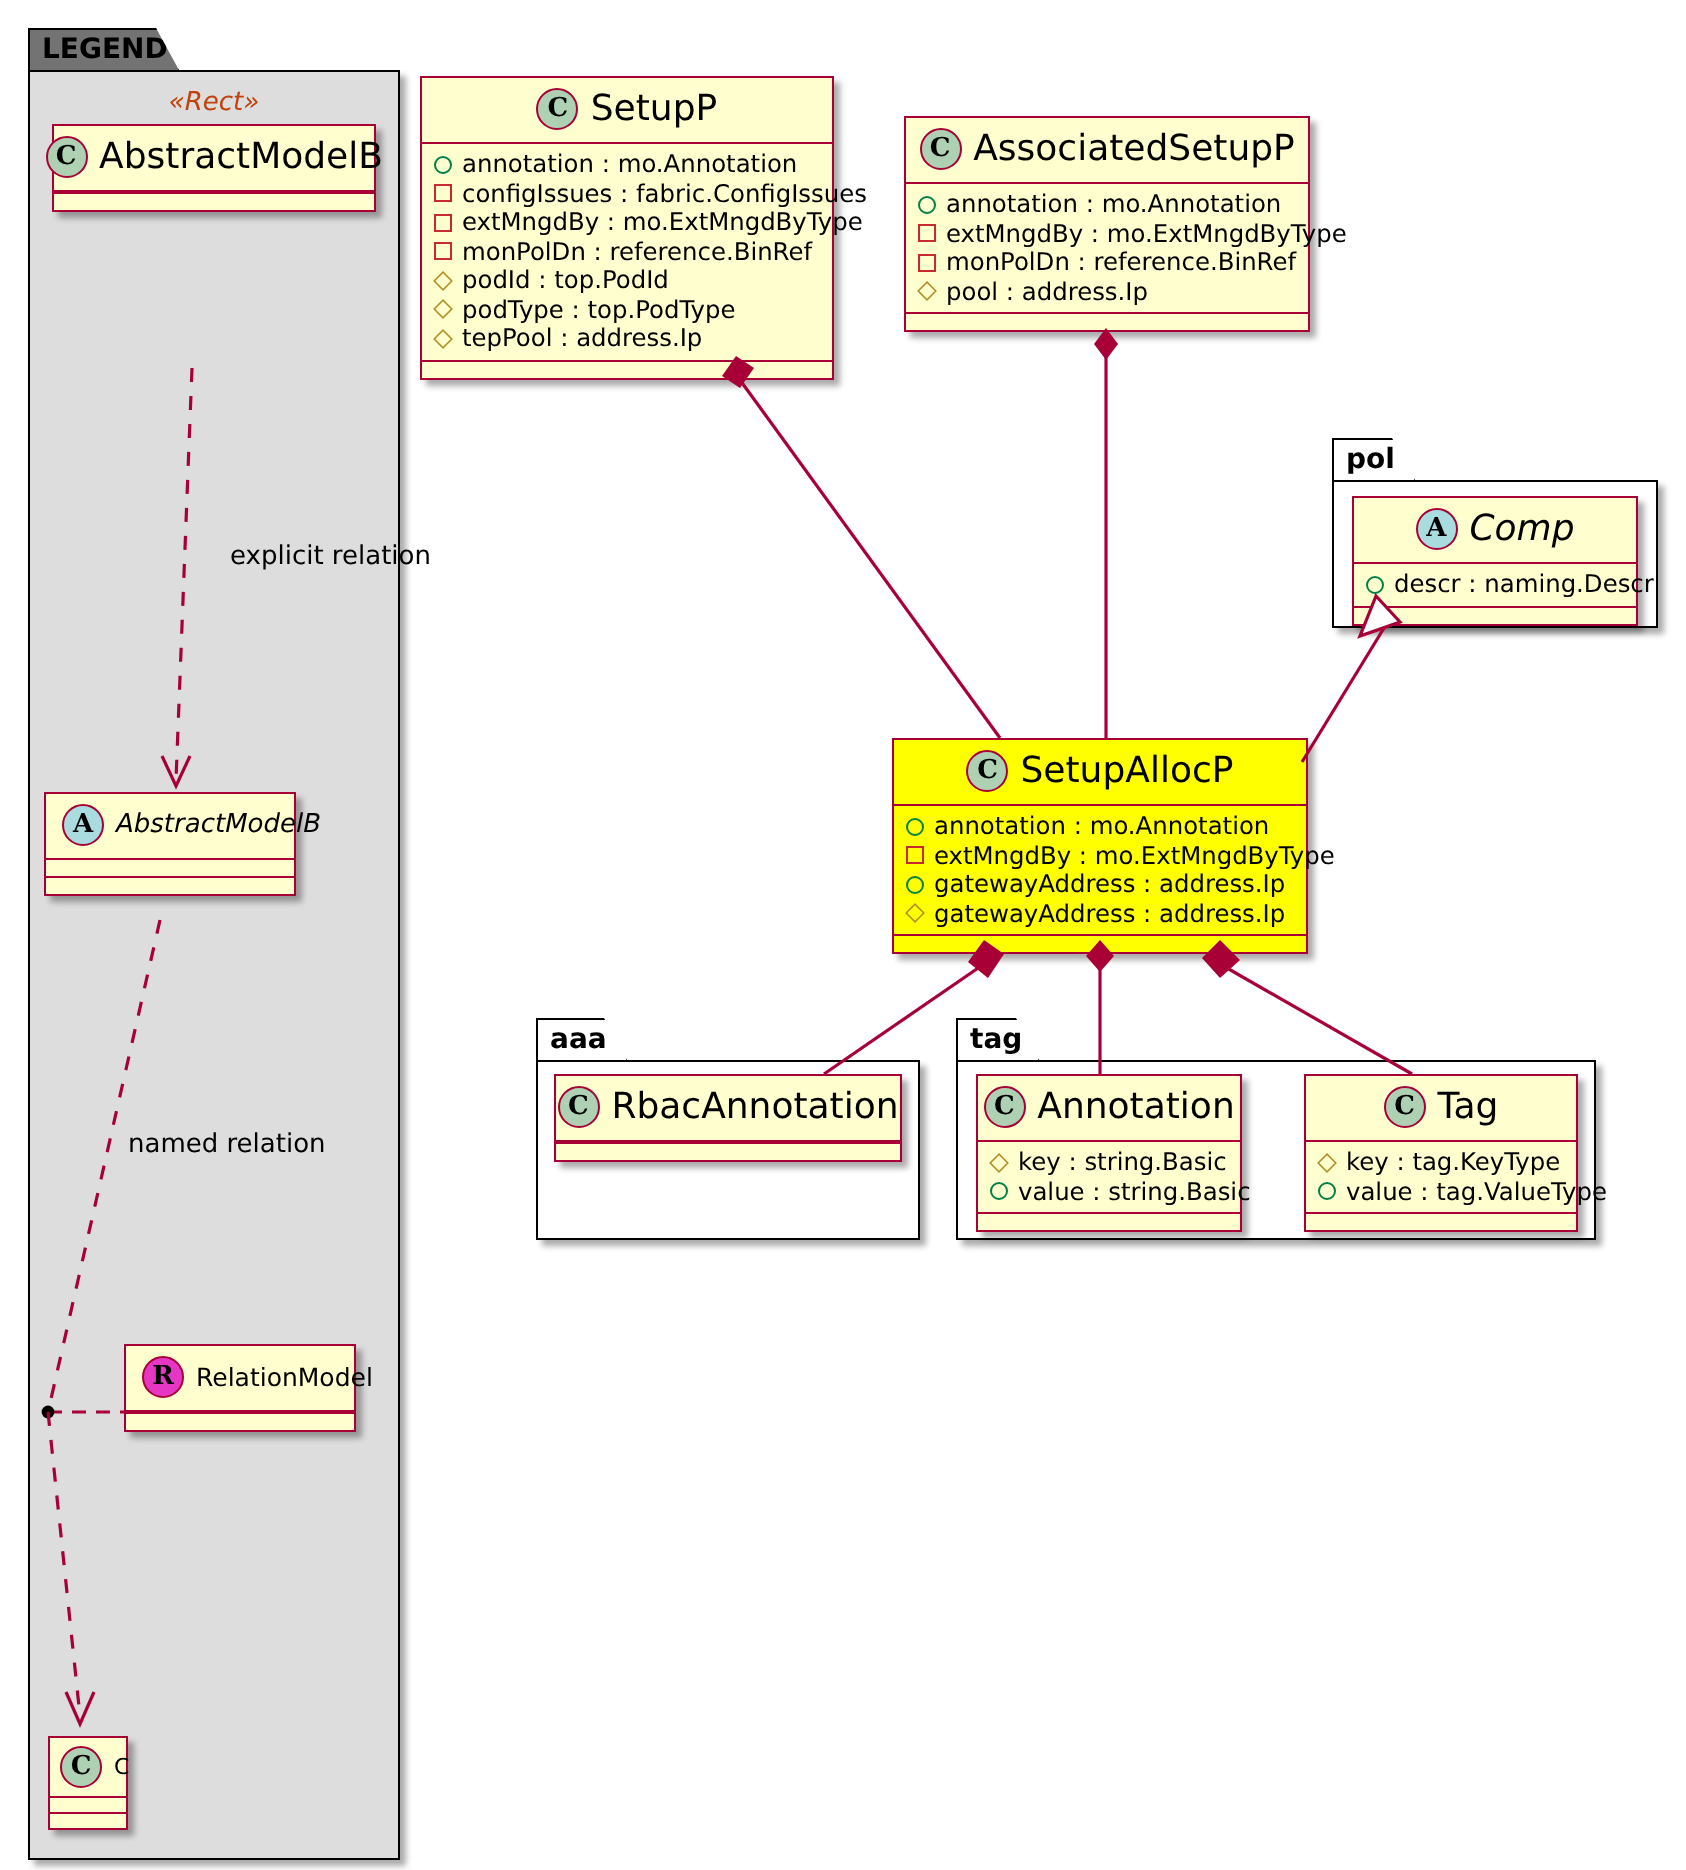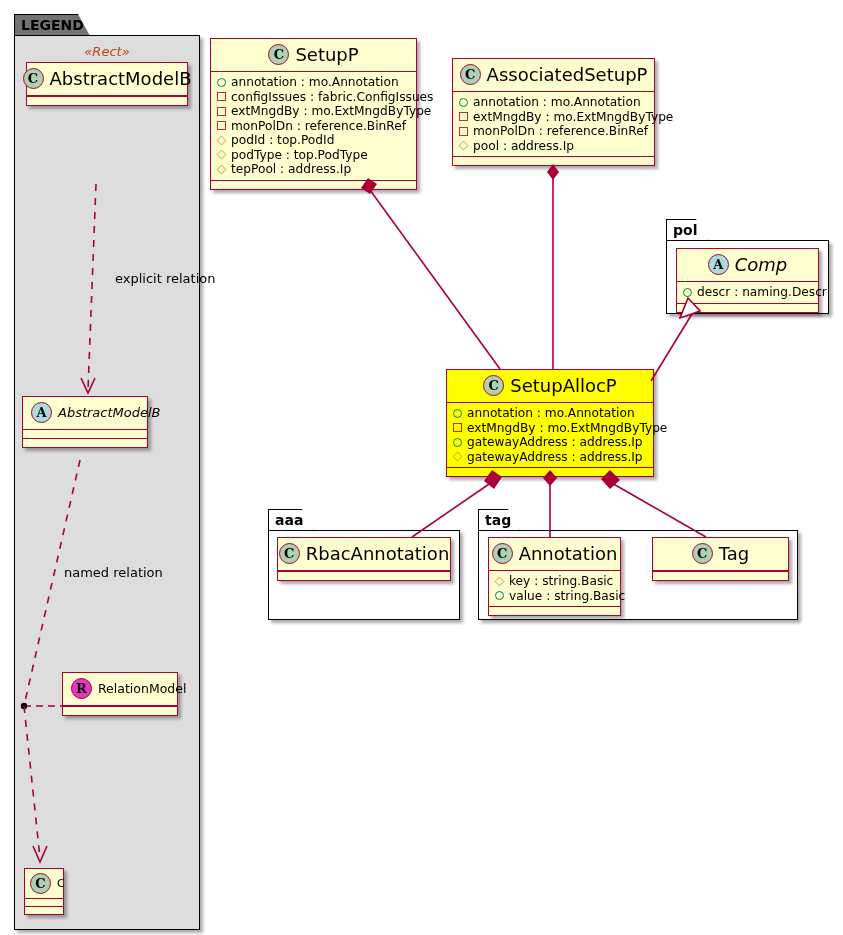--- a/index.html
+++ b/index.html
@@ -302,20 +302,30 @@
     <div class="sep"></div>
     <div class="attrs empty"></div>
   </div>
 
   <div class="cls" style="left:652px;top:537px;width:137px;">
     <div class="cls-title">
       <span class="ic c">C</span>
       <span class="nm">Tag</span>
     </div>
     <div class="sep"></div>
+    <div class="attrs">
+      <div class="attr">
+          <span class="vg diamond"></span>
+          <span class="lbl">key : tag.KeyType</span>
+        </div>
+      <div class="attr">
+          <span class="vg circle"></span>
+          <span class="lbl">value : tag.ValueType</span>
+        </div>
+    </div>
     <div class="sep"></div>
     <div class="attrs empty"></div>
   </div>
 
   <svg class="wires" viewBox="0 0 843 935">
      AbstractModelB (dashed, open arrow) --&gt;
     <g>
       <line x1="96" y1="184" x2="88" y2="390" stroke="#A80036" stroke-width="1.6" stroke-dasharray="7,7"></line>
       <polyline points="81,378 88,393 95,378" fill="none" stroke="#A80036" stroke-width="1.6"></polyline>
     </g>

